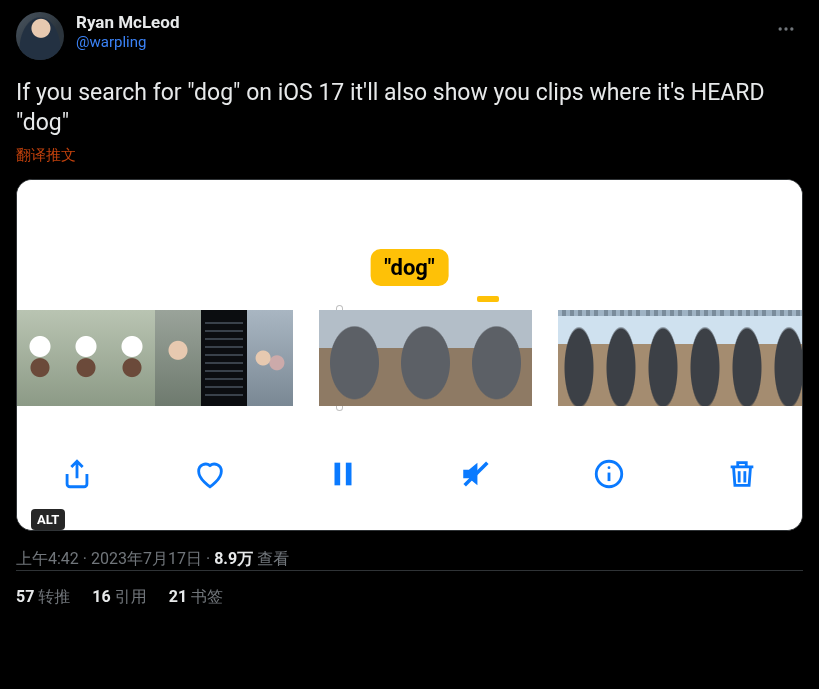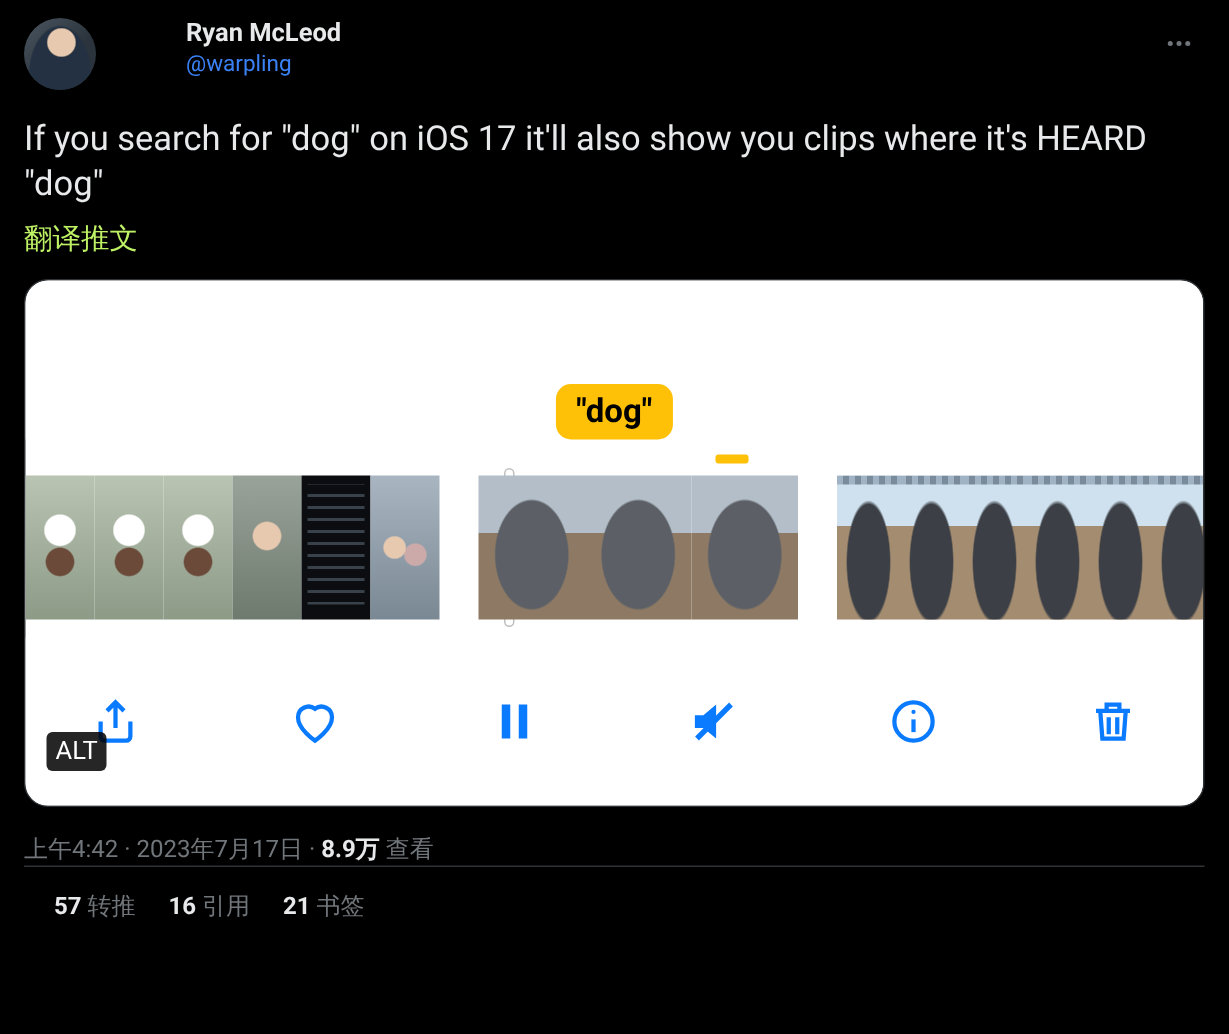--- a/index.html
+++ b/index.html
@@ -29,21 +29,21 @@
     position: relative;
   }
   .avatar::after {
     content: "";
     position: absolute;
     inset: 0;
     background:
       radial-gradient(circle at 52% 34%, #e7c9b0 0 9px, transparent 10px),
       radial-gradient(ellipse at 50% 78%, #233142 0 20px, transparent 21px);
   }
-  .name-block { flex: 1; min-width: 0; margin-left: 48px; }
+  .name-block { flex: 1; min-width: 0; }
   .display-name {
     font-weight: 700;
     font-size: 17px;
     color: #e7e9ea;
     line-height: 20px;
   }
   .handle {
     color: #3b82f6;
     font-size: 15px;
     line-height: 20px;
@@ -55,22 +55,22 @@
     border-radius: 50%;
   }
   .more-btn svg { width: 20px; height: 20px; fill: currentColor; }
   .body-text {
     margin-top: 18px;
     font-size: 23px;
     line-height: 30px;
     color: #e7e9ea;
   }
   .translate-link {
-    color: #bef264;
-    font-size: 19px;
+    color: #c2410c;
+    font-size: 15px;
     margin-top: 8px;
     display: inline-block;
   }
   .card {
     margin-top: 14px;
     border: 1px solid #2f3336;
     border-radius: 16px;
     overflow: hidden;
     background: #fff;
     position: relative;
@@ -190,43 +190,42 @@
   }
   .tbtn {
     color: #0a7aff;
     width: 40px; height: 40px;
     display: flex; align-items: center; justify-content: center;
   }
   .tbtn svg { width: 34px; height: 34px; stroke: currentColor; fill: none; stroke-width: 2; }
   .alt-badge {
     position: absolute;
     left: 14px;
-    bottom: 23px;
+    bottom: 0;
     background: rgba(0,0,0,.85);
     color: #fff;
-    font-weight: 400;
-    font-size: 17px;
+    font-weight: 700;
+    font-size: 13px;
     padding: 3px 6px;
     border-radius: 4px;
   }
   .meta {
     color: #71767b;
     font-size: 16px;
     margin-top: 18px;
     border-bottom: 1px solid #2f3336;
   }
   .meta .dot { margin: 0 4px; }
   .meta .views-count { color: #e7e9ea; font-weight: 700; }
   .stats {
     display: flex;
     gap: 22px;
     font-size: 16px;
     color: #71767b;
     padding: 16px 0 0 0;
-    margin-left: 20px;
   }
   .stats .num { color: #e7e9ea; font-weight: 700; margin-right: 4px; }
 </style>
 </head>
 <body>
 
 <div class="tweet">
 
   <div class="header">
     <div class="avatar"></div>

